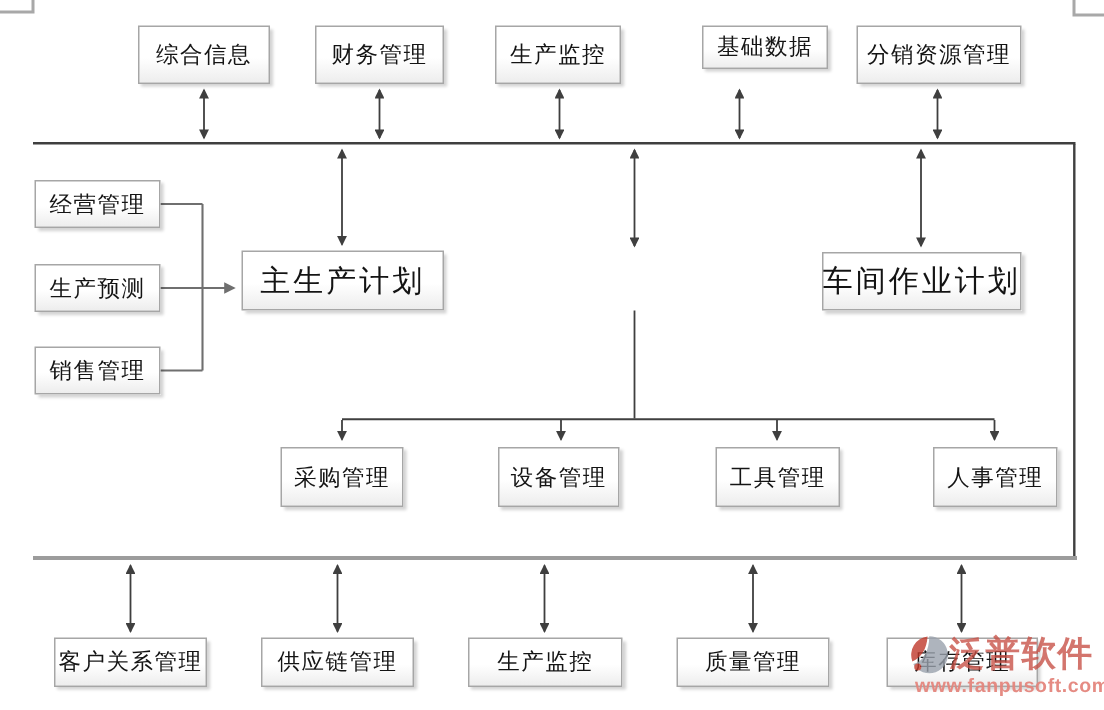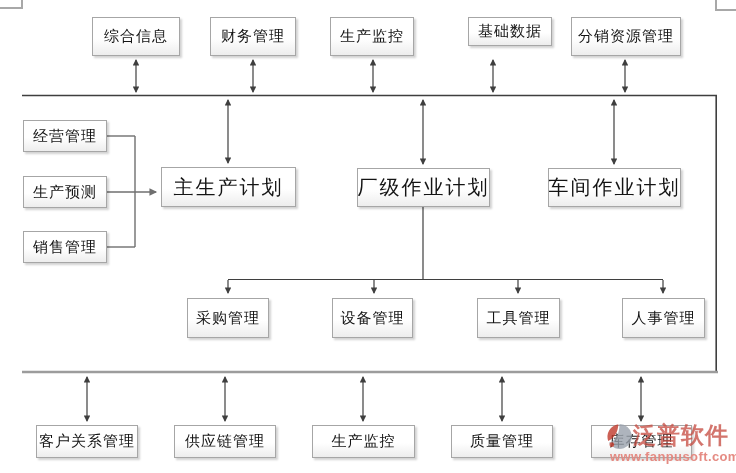--- a/index.html
+++ b/index.html
@@ -95,21 +95,20 @@
   <div class="node" style="left:210px;top:17px;width:86px;height:39px">财务管理</div>
   <div class="node" style="left:330px;top:17px;width:84px;height:39px">生产监控</div>
   <div class="node" style="left:468px;top:17px;width:84px;height:29px">基础数据</div>
   <div class="node" style="left:571px;top:17px;width:110px;height:39px">分销资源管理</div>
 
   <div class="node" style="left:23px;top:120px;width:84px;height:32px">经营管理</div>
   <div class="node" style="left:23px;top:176px;width:84px;height:32px">生产预测</div>
   <div class="node" style="left:23px;top:231px;width:84px;height:32px">销售管理</div>
 
   <div class="node lg" style="left:161px;top:167px;width:135px;height:40px">主生产计划</div>
-  <div class="node lg" style="left:357px;top:168px;width:133px;height:39px">厂级作业计划</div>
   <div class="node lg" style="left:548px;top:168px;width:133px;height:39px">车间作业计划</div>
 
   <div class="node" style="left:187px;top:298px;width:82px;height:40px">采购管理</div>
   <div class="node" style="left:332px;top:298px;width:81px;height:40px">设备管理</div>
   <div class="node" style="left:477px;top:298px;width:83px;height:40px">工具管理</div>
   <div class="node" style="left:622px;top:298px;width:83px;height:40px">人事管理</div>
 
   <div class="node" style="left:36px;top:425px;width:102px;height:33px">客户关系管理</div>
   <div class="node" style="left:174px;top:425px;width:102px;height:33px">供应链管理</div>
   <div class="node" style="left:312px;top:425px;width:103px;height:33px">生产监控</div>

